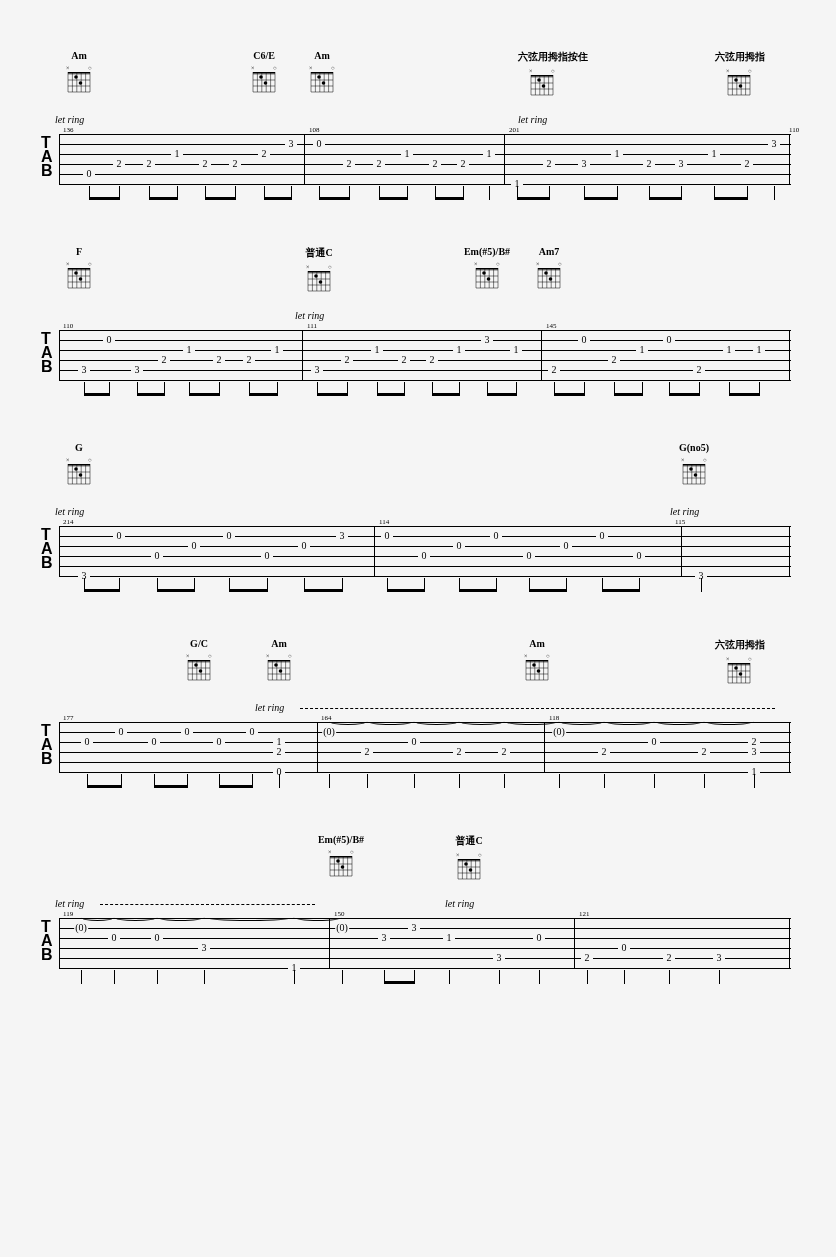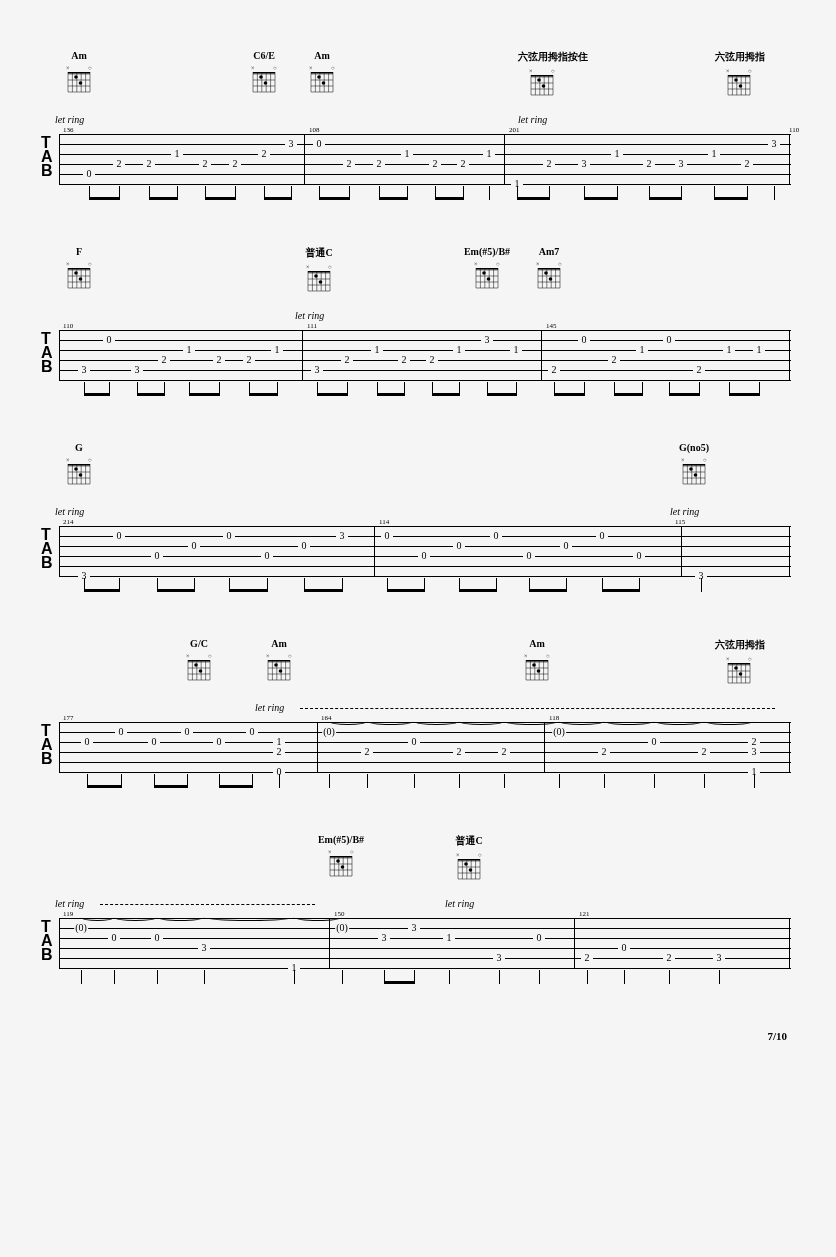--- a/index.html
+++ b/index.html
@@ -819,14 +819,13 @@
             <div class="beam" style="left: 325px; width: 31px; top: 63px;"></div>
             <div class="tie" style="left: 22px; width: 33px; top: -4px;"></div>
             <div class="tie" style="left: 55px; width: 43px; top: -4px;"></div>
             <div class="tie" style="left: 98px; width: 47px; top: -4px;"></div>
             <div class="tie" style="left: 145px; width: 90px; top: -4px;"></div>
             <div class="tie" style="left: 235px; width: 48px; top: -4px;"></div>
           </div>
         </div>
       </div>
     </div>
-  <div class="page-num">7/10</div>
 </div>
 
 </body></html>

